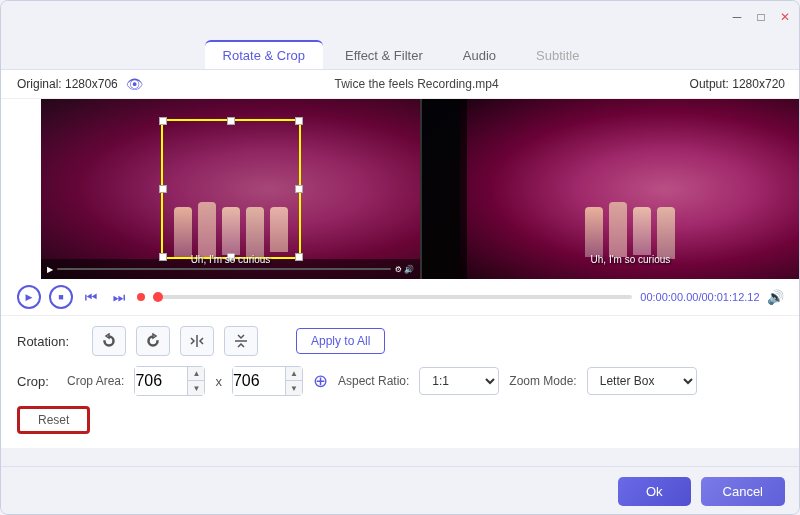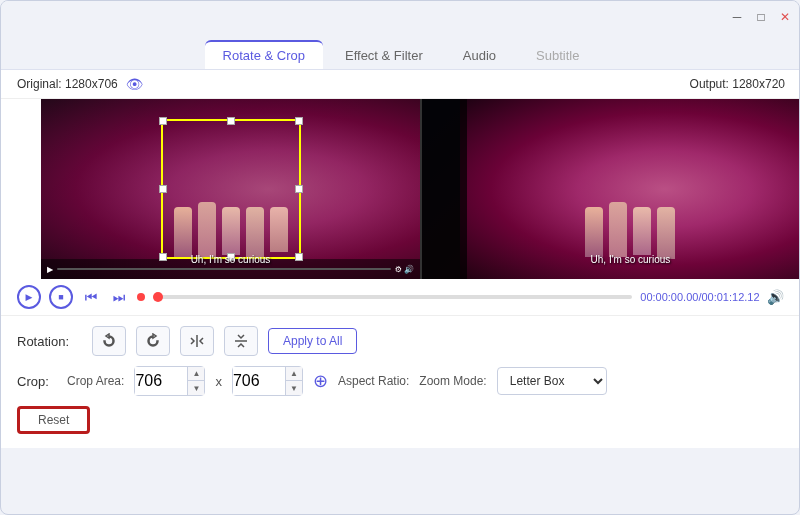--- a/index.html
+++ b/index.html
@@ -327,20 +327,21 @@
       color: #555;
     }
     .apply-all-btn {
       padding: 5px 14px;
       border: 1px solid #5a5ae0;
       border-radius: 4px;
       background: #fff;
       color: #5a5ae0;
       cursor: pointer;
       font-size: 12px;
+      margin-left: 28px;
     }
 
     .crop-row {
       display: flex;
       align-items: center;
       gap: 10px;
       margin-bottom: 10px;
     }
     .crop-label {
       font-size: 13px;
@@ -487,20 +488,21 @@
     <button class="tab" style="color:#aaa;">Subtitle</button>
   </div>
 
   <div class="main-content">
 
     <div class="info-bar">
       <div class="info-bar-left">
         <span>Original: 1280x706</span>
         <span class="eye-icon">👁</span>
       </div>
+      <div class="info-bar-center">Twice the feels Recording.mp4</div>
       <div class="info-bar-right">Output: 1280x720</div>
     </div>
 
     <div class="preview-area">
 
       <div class="preview-left">
         <div class="video-frame-left">
 
           <div class="people-figures">
             <div class="person" style="height:50px; background: linear-gradient(to bottom, #f0c0a0, #a06080);"></div>
@@ -602,30 +604,42 @@
         <span class="crop-x-label">x</span>
         <div class="number-input-group">
           <input class="number-input" type="text" value="706" style="">
           <div class="number-spinners">
             <button class="spinner-btn">▲</button>
             <button class="spinner-btn">▼</button>
           </div>
         </div>
         <span class="crop-center-icon">⊕</span>
         <span class="aspect-label">Aspect Ratio:</span>
+        <select class="select-dropdown ar-dropdown">
+          <option>1:1</option>
+          <option>Free</option>
+          <option>16:9</option>
+          <option>4:3</option>
+          <option>3:2</option>
+          <option>9:16</option>
+        </select>
         <span class="zoom-label">Zoom Mode:</span>
         <select class="select-dropdown zm-dropdown">
           <option>Letter Box</option>
           <option>Pan &amp; Scan</option>
           <option>Full</option>
         </select>
       </div>
 
       <div class="reset-row">
         <button class="reset-btn">Reset</button>
       </div>
 
     </div>
 
   </div>
 
+  <div class="action-bar">
+    <button class="btn-ok">Ok</button>
+    <button class="btn-cancel">Cancel</button>
+  </div>
 
 </div>
 
 </body></html>

